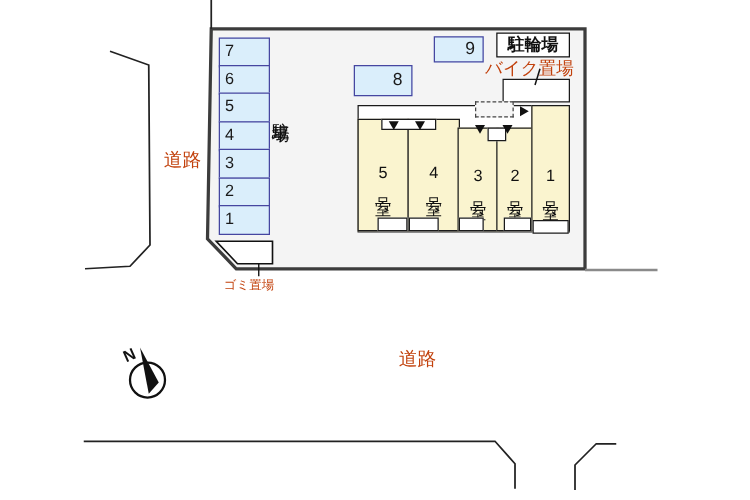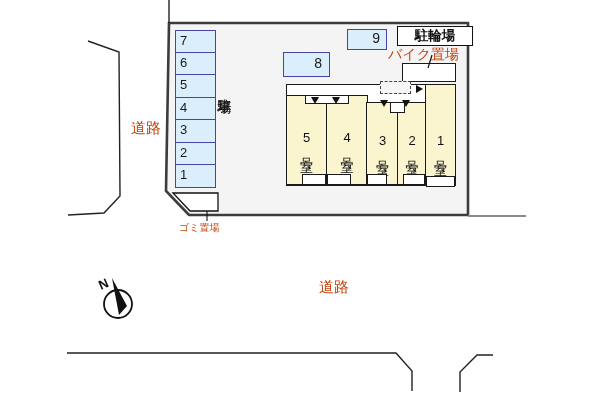--- a/index.html
+++ b/index.html
@@ -49,21 +49,21 @@
   .dashed-area{
     position:absolute;left:380px;top:81px;width:31px;height:13px;
     border:1.6px dashed #444;background:#f6f6f6;box-sizing:border-box;
   }
   .label{position:absolute;color:#c2410c;white-space:nowrap;}
   .v-label{
     position:absolute;writing-mode:vertical-rl;text-orientation:upright;
     font-size:14px;letter-spacing:1px;color:#111;line-height:1;
   }
   .sign-box{
-    position:absolute;left:397px;top:26px;width:76px;height:20px;box-sizing:border-box;
+    position:absolute;left:397px;top:26px;width:59px;height:20px;box-sizing:border-box;
     background:#fff;border:1.6px solid #111;
     font-size:13.5px;font-weight:600;text-align:center;line-height:17px;
   }
 </style>
 </head>
 <body>
 
 <div id="canvas">
 
   <svg class="abs" style="left:0;top:0;" width="600" height="400" viewBox="0 0 600 400">

